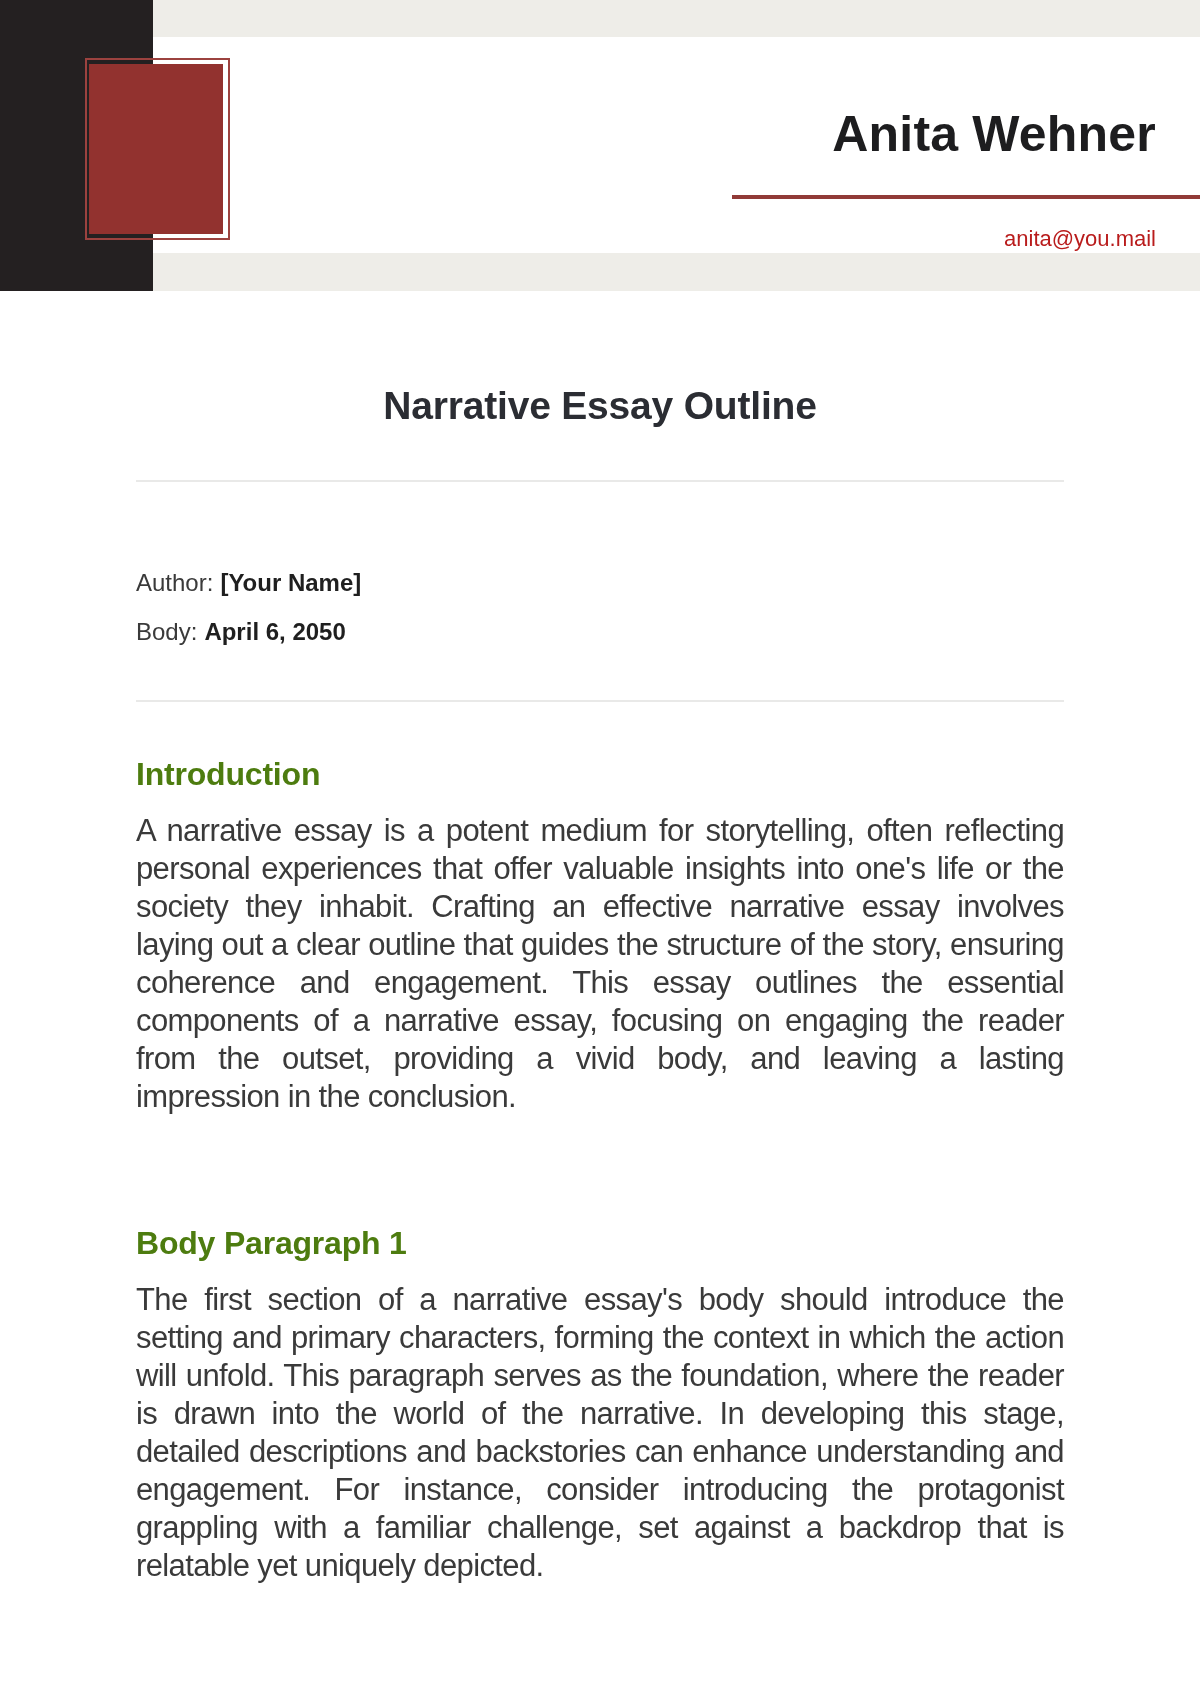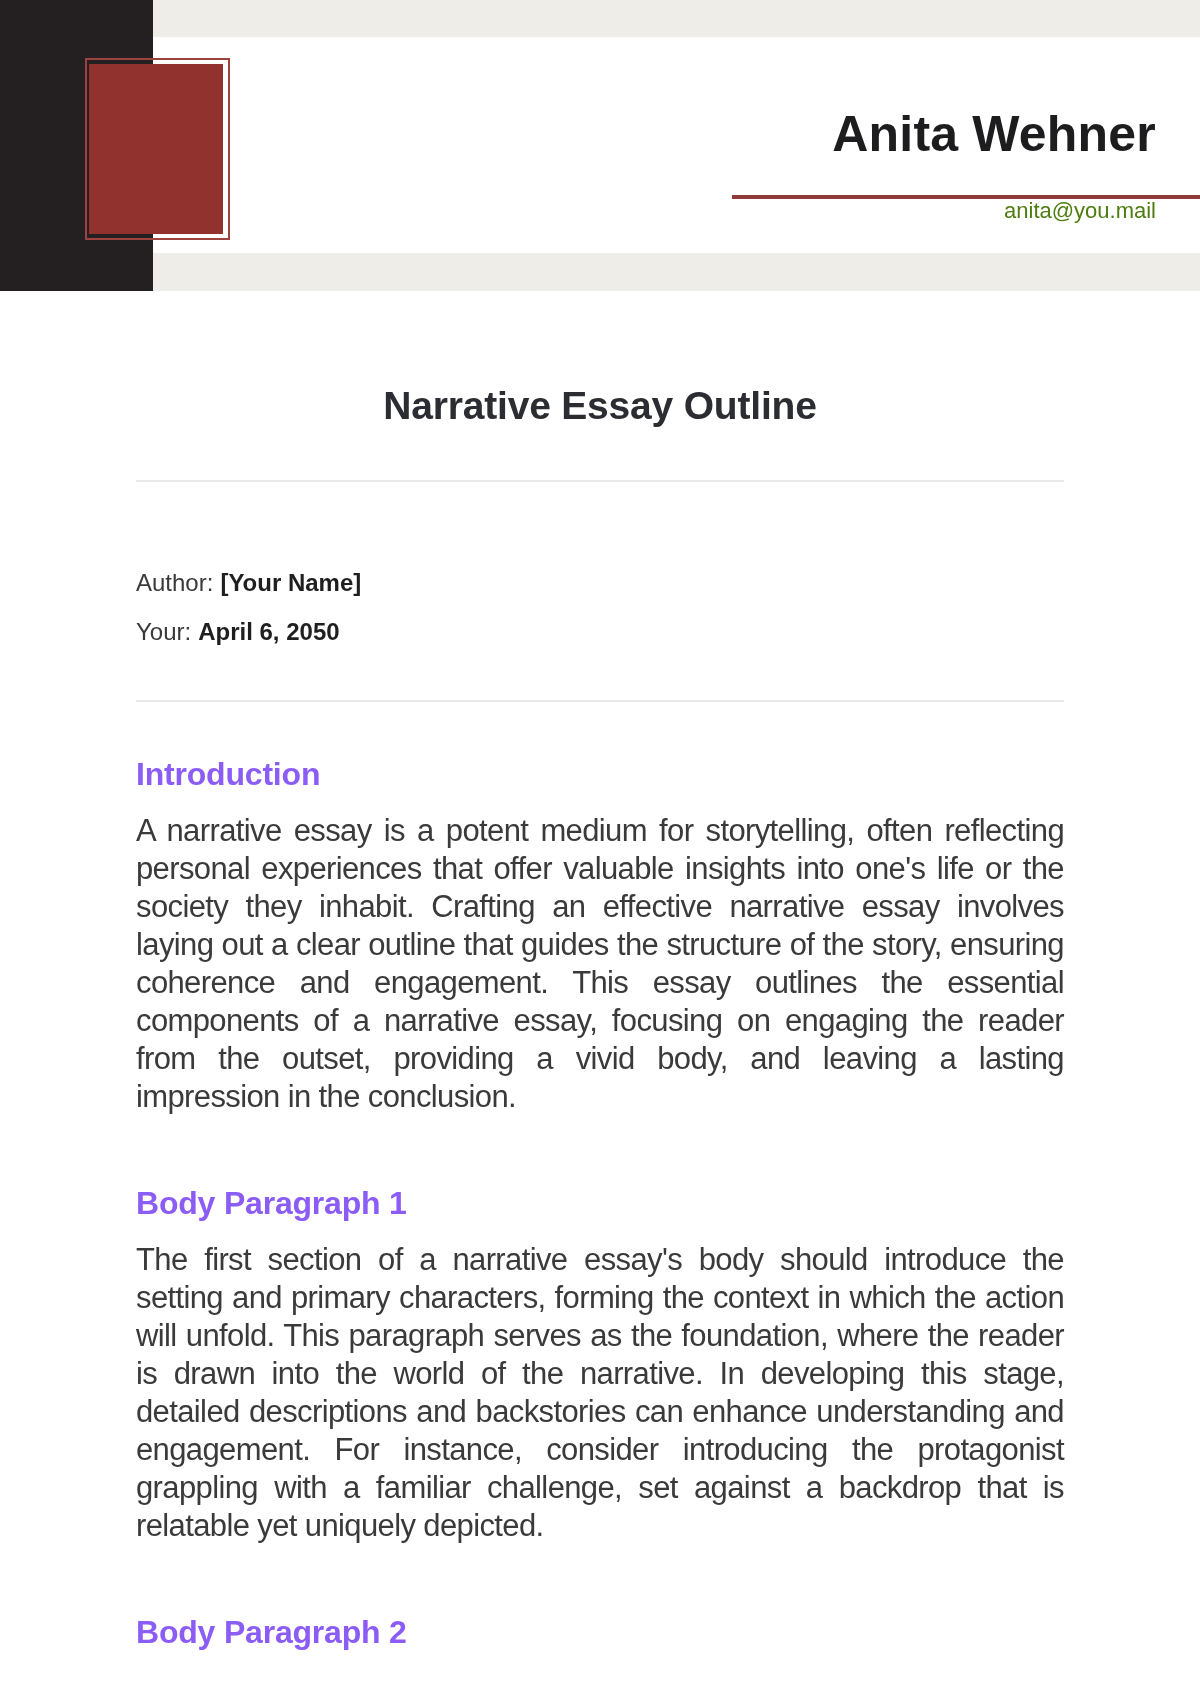--- a/index.html
+++ b/index.html
@@ -32,44 +32,44 @@
     position: absolute; left: 89px; top: 64px; width: 134px; height: 170px;
     background: var(--accent-red);
   }
   .hdr-name {
     position: absolute; top: 104px; right: 44px;
     font-size: 50px; line-height: 1.2; font-weight: bold;
     color: #1d1d1f; letter-spacing: 0.2px; white-space: nowrap;
   }
   .hdr-rule { position: absolute; top: 195px; left: 732px; width: 468px; height: 4px; background: var(--rule-red); }
   .hdr-email {
-    position: absolute; top: 196px; right: 44px;
-    font-size: 22px; line-height: 30px; color: #4d7c0f; white-space: nowrap; margin-left: 44px;
+    position: absolute; top: 224px; right: 44px;
+    font-size: 22px; line-height: 30px; color: #b91c1c; white-space: nowrap; margin-left: 44px;
   }
 
   
   .content { width: 1200px; padding: 0 136px; overflow: hidden; height: 1405px; }
   .doc-title {
     margin-top: 92px;
     text-align: center;
     font-size: 39px; line-height: 1.2; font-weight: bold;
     color: #2b2d33; letter-spacing: -0.2px;
   }
   .divider { height: 0; border-top: 2px solid #e9e9e8; }
   .div1 { margin-top: 50px; }
   .div2 { margin-top: 49px; }
   .meta { font-size: 24px; line-height: 38px; color: #3a3a3a; }
   .meta-author { margin-top: 82px; }
   .meta-date { margin-top: 11px; }
   .meta b { color: #1f1f1f; margin-left: 7px; }
-  .section { margin-top: 68px; }
+  .section { margin-top: 108px; }
   #sections .section:first-child { margin-top: 53px; }
   .sec-h {
     font-size: 32px; line-height: 38px; font-weight: bold;
-    color: #8b5cf6; letter-spacing: -0.2px;
+    color: #4d7c0f; letter-spacing: -0.2px;
   }
   .sec-p {
     margin-top: 19px;
     font-size: 31px; line-height: 38px;
     color: #3a3a3a;
     text-align: justify;
     letter-spacing: -0.02em;
   }
 </style>
 </head>
@@ -85,21 +85,21 @@
   <div class="hdr-rule"></div>
   <div class="hdr-email">anita@you.mail</div>
 </header>
 
 <main class="content">
   <h1 class="doc-title">Narrative Essay Outline</h1>
 
   <div class="divider div1"></div>
 
   <p class="meta meta-author"><span>Author:</span><b>[Your Name]</b></p>
-  <p class="meta meta-date"><span>Your:</span><b>April 6, 2050</b></p>
+  <p class="meta meta-date"><span>Body:</span><b>April 6, 2050</b></p>
 
   <div class="divider div2"></div>
 
   <div id="sections">
   <section class="section">
     <h2 class="sec-h">Introduction</h2>
     <p class="sec-p">A narrative essay is a potent medium for storytelling, often reflecting personal experiences that offer valuable insights into one's life or the society they inhabit. Crafting an effective narrative essay involves laying out a clear outline that guides the structure of the story, ensuring coherence and engagement. This essay outlines the essential components of a narrative essay, focusing on engaging the reader from the outset, providing a vivid body, and leaving a lasting impression in the conclusion.</p>
   </section>
 
   <section class="section">

